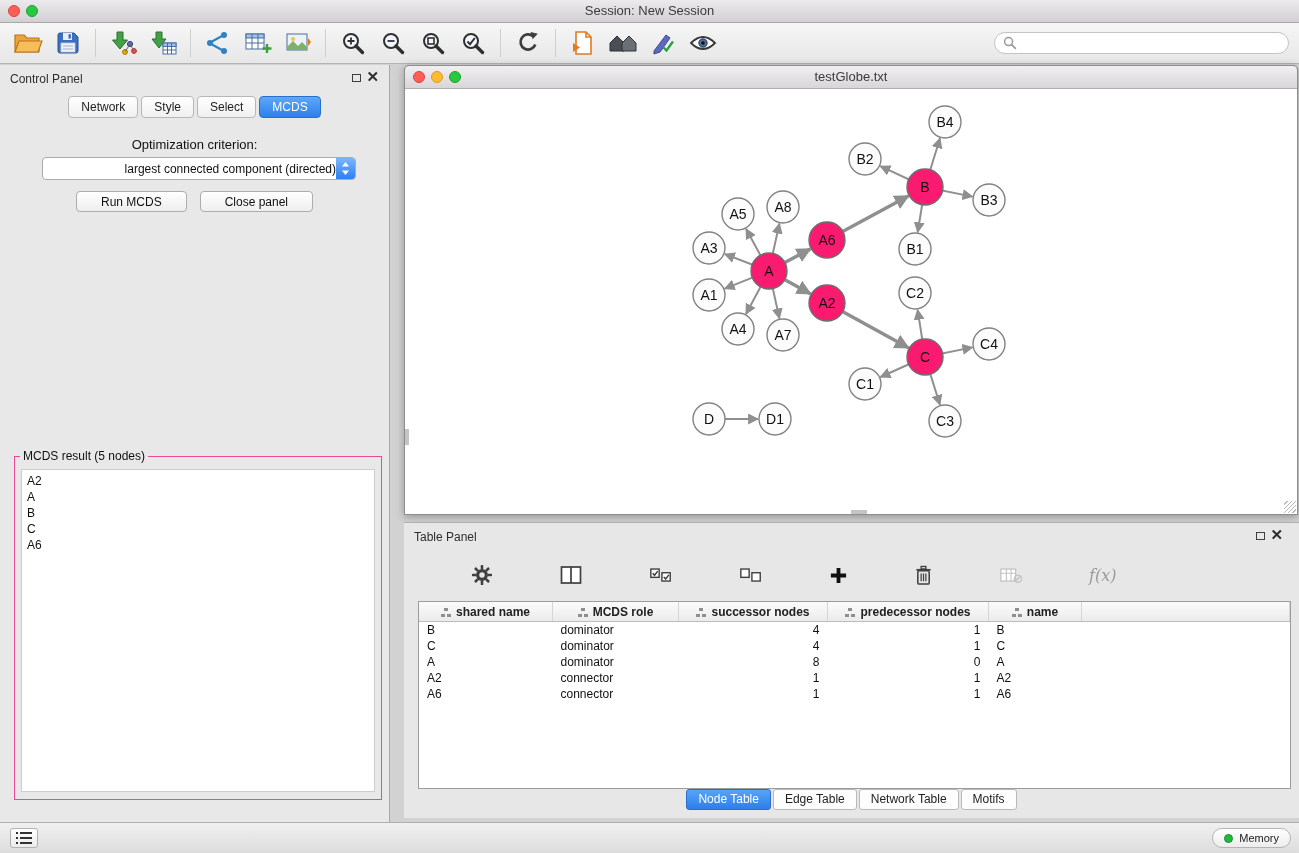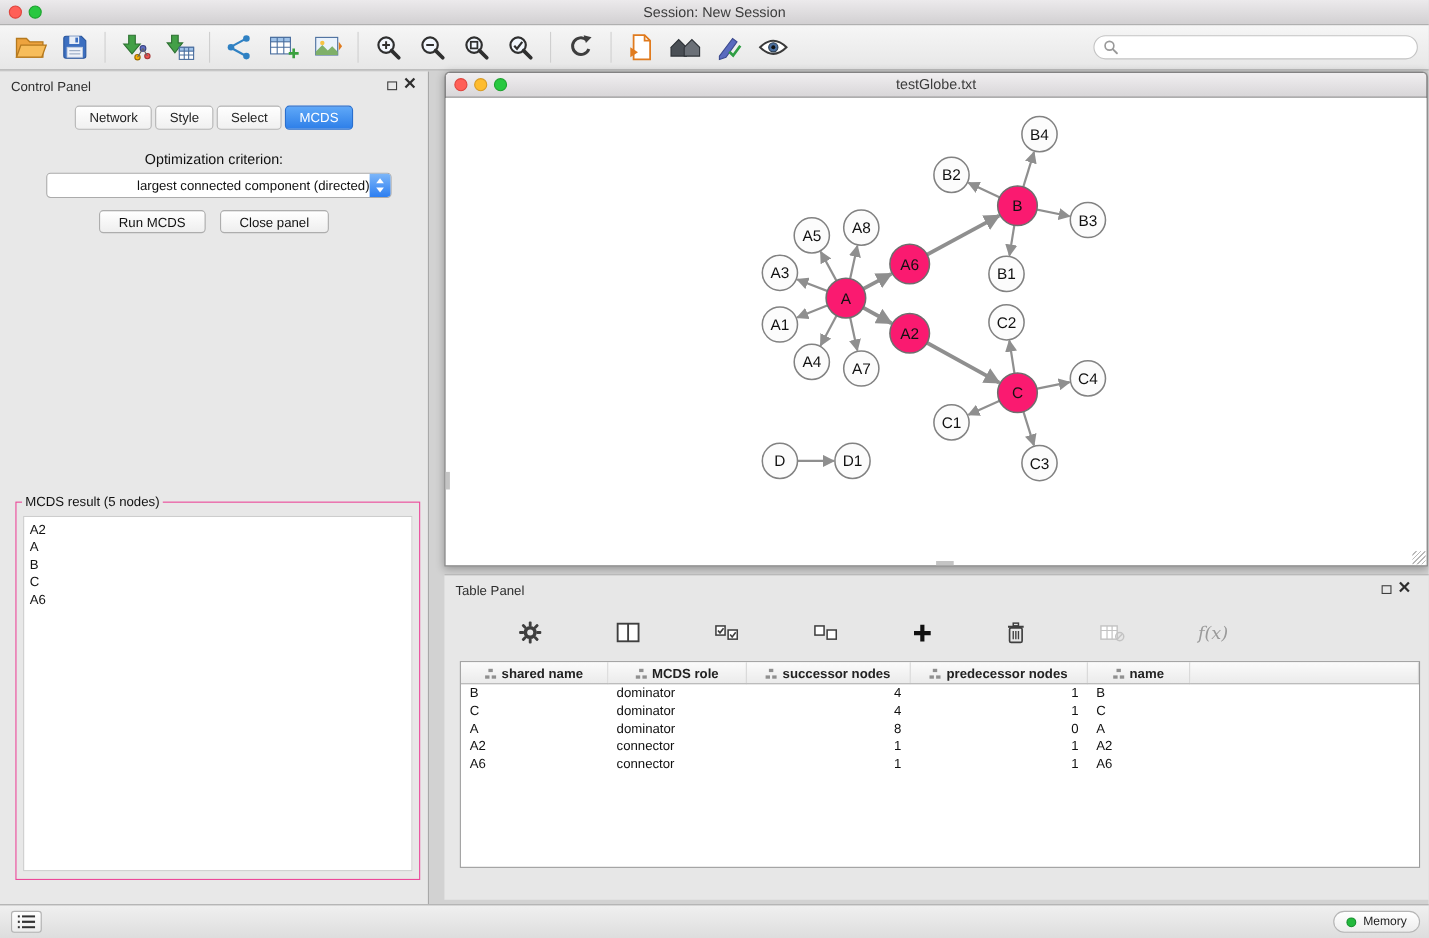--- a/index.html
+++ b/index.html
@@ -36,21 +36,21 @@
   .ctab{height:20px;line-height:20px;padding:0 12px;font-size:12px;color:#222;
     background:linear-gradient(#ffffff,#f0f0f0);border:1px solid #b7b7b7;border-radius:4px;}
   .ctab.active{background:linear-gradient(#5fa8f8,#2e7fe8);border-color:#2a6fce;color:#fff;}
   .opt-label{position:absolute;top:72px;left:0;right:0;text-align:center;font-size:13px;color:#111;}
   .dropdown{position:absolute;top:92px;left:42px;width:314px;height:23px;background:#fff;
     border:1px solid #ababab;border-radius:4px;display:flex;align-items:center;box-sizing:border-box;}
   .dd-text{flex:1;font-size:12px;padding-left:18px;color:#111;white-space:nowrap;overflow:hidden;text-align:right;}
   .dd-btn{width:19px;height:21px;border-radius:0 3px 3px 0;
     background:linear-gradient(#7cb6f9,#2d7ff1);display:flex;align-items:center;justify-content:center;}
   .ctl-buttons{position:absolute;top:126px;left:0;right:0;display:flex;justify-content:center;gap:13px;}
-  .mac-btn{height:21px;padding:0 17px;font-size:12px;color:#111;background:linear-gradient(#ffffff,#eeeeee);
+  .mac-btn{height:21px;padding:0 24px;font-size:12px;color:#111;background:linear-gradient(#ffffff,#eeeeee);
     border:1px solid #adadad;border-radius:4px;font-family:"Liberation Sans",sans-serif;}
   .groupbox{position:absolute;top:391px;left:14px;right:7px;bottom:22px;border:1px solid #ec4899;}
   .groupbox-title{position:absolute;top:-8px;left:5px;background:#e8e8e8;padding:0 3px;font-size:12px;color:#111;}
   .mcds-list{position:absolute;top:12px;left:6px;right:6px;bottom:7px;background:#fff;
     border:1px solid #cdcdcd;overflow:hidden;padding-top:3px;}
   .mcds-item{font-size:12px;line-height:16px;padding:0 5px;color:#111;}
   
   .network-window{position:absolute;left:404px;top:65px;width:894px;height:450px;background:#404040;
     border:1px solid #8e8e8e;border-radius:5px 5px 0 0;box-shadow:0 2px 8px rgba(0,0,0,.3);box-sizing:border-box;}
   .nw-titlebar{position:relative;height:22px;background:linear-gradient(#f1eff1,#d8d6d8);
@@ -522,20 +522,26 @@
               <td style="text-align: left;">connector</td>
               <td class="num" style="text-align: right;">1</td>
               <td class="num" style="text-align: right;">1</td>
               <td class="name-col" style="text-align: left;">A6</td>
               <td></td>
             </tr>
           </tbody>
       </table>
     </div>
 
+    <div class="tp-tabs" id="table-tabs">
+        <div class="ttab active">Node Table</div>
+        <div class="ttab">Edge Table</div>
+        <div class="ttab">Network Table</div>
+        <div class="ttab">Motifs</div>
+      </div>
   </div>
 
   <div class="statusbar">
     <button class="list-btn">
       <svg width="16" height="12" viewBox="0 0 16 12">
         <g fill="#333">
           <rect x="0" y="0" width="2" height="2"></rect>
             <rect x="4" y="0" width="12" height="2"></rect>
           <rect x="0" y="5" width="2" height="2"></rect>
             <rect x="4" y="5" width="12" height="2"></rect>

